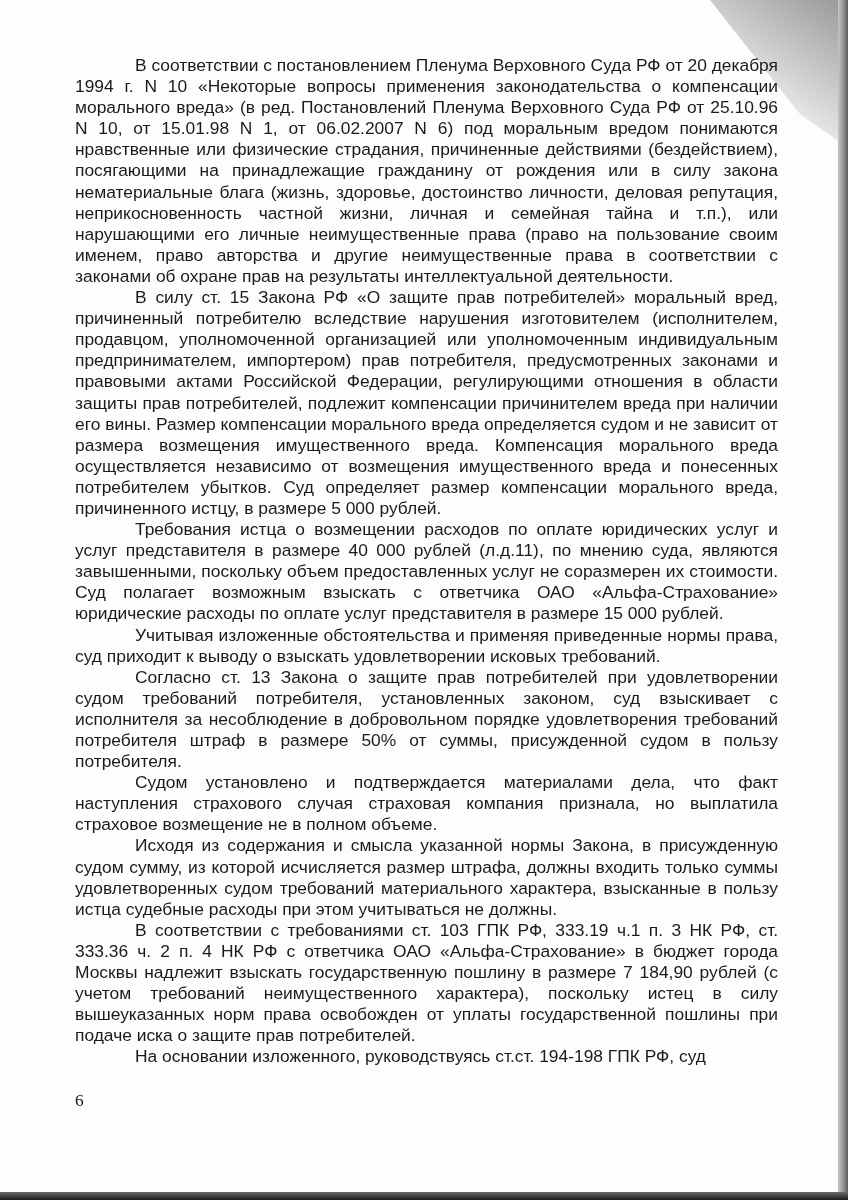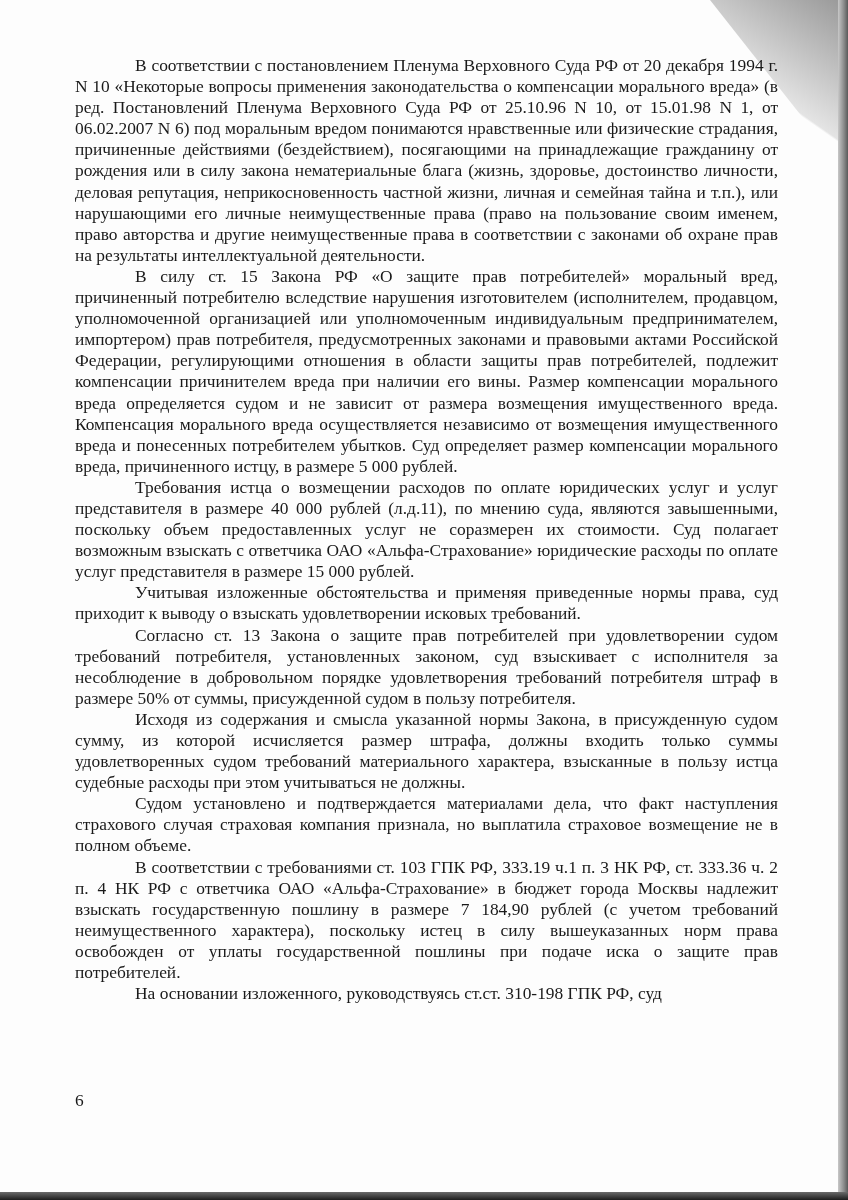--- a/index.html
+++ b/index.html
@@ -44,21 +44,21 @@
       bottom: 0;
       width: 848px;
       height: 8px;
       background: linear-gradient(180deg, #6a6a6a 0%, #1c1c1c 100%);
     }
     .text-block {
       position: absolute;
       left: 75px;
       top: 55px;
       width: 703px;
-      font-family: Liberation Serif, serif;
+      font-family: Liberation Sans, sans-serif;
       font-size: 17.4px;
       line-height: 21.1px;
       color: #1a1a1a;
     }
     .text-block p {
       margin: 0;
       text-indent: 60px;
       text-align: justify;
       hyphens: manual;
     }
@@ -78,20 +78,20 @@
   <div class="fold-corner"></div>
   <div class="right-edge"></div>
   <div class="bottom-edge"></div>
 
   <div class="text-block">
     <p>В соответствии с постановлением Пленума Верховного Суда РФ от 20 декабря 1994 г. N 10 «Некоторые вопросы применения законодательства о компенсации морального вреда» (в ред. Постановлений Пленума Верховного Суда РФ от 25.10.96 N 10, от 15.01.98 N 1, от 06.02.2007 N 6) под моральным вредом понимаются нравственные или физические страдания, причиненные действиями (бездействием), посягающими на принадлежащие гражданину от рождения или в силу закона нематериальные блага (жизнь, здоровье, достоинство личности, деловая репутация, неприкосновенность частной жизни, личная и семейная тайна и т.п.), или нарушающими его личные неимущественные права (право на пользование своим именем, право авторства и другие неимущественные права в соответствии с законами об охране прав на результаты интеллектуальной деятельности.</p>
     <p>В силу ст. 15 Закона РФ «О защите прав потребителей» моральный вред, причиненный потребителю вследствие нарушения изготовителем (исполнителем, продавцом, уполномоченной организацией или уполномоченным индивидуальным предпринимателем, импортером) прав потребителя, предусмотренных законами и правовыми актами Российской Федерации, регулирующими отношения в области защиты прав потребителей, подлежит компенсации причинителем вреда при наличии его вины. Размер компенсации морального вреда определяется судом и не зависит от размера возмещения имущественного вреда. Компенсация морального вреда осуществляется независимо от возмещения имущественного вреда и понесенных потребителем убытков. Суд определяет размер компенсации морального вреда, причиненного истцу, в размере 5 000 рублей.</p>
     <p>Требования истца о возмещении расходов по оплате юридических услуг и услуг представителя в размере 40 000 рублей (л.д.11), по мнению суда, являются завышенными, поскольку объем предоставленных  услуг не соразмерен их стоимости. Суд полагает возможным взыскать с ответчика ОАО «Альфа-Страхование» юридические расходы по оплате услуг представителя в размере 15 000 рублей.</p>
     <p>Учитывая изложенные обстоятельства и применяя приведенные нормы права, суд приходит к выводу о взыскать удовлетворении исковых требований.</p>
     <p>Согласно ст. 13 Закона о защите прав потребителей при удовлетворении судом требований потребителя, установленных законом, суд взыскивает с исполнителя за несоблюдение в добровольном порядке удовлетворения требований потребителя штраф в размере 50% от суммы, присужденной судом в пользу потребителя.</p>
+    <p>Судом установлено и подтверждается материалами дела, что факт наступления страхового случая страховая компания признала, но выплатила страховое возмещение не в полном объеме.</p>
     <p>Исходя из содержания и смысла указанной нормы Закона, в присужденную судом сумму, из которой исчисляется размер штрафа, должны входить только суммы удовлетворенных судом требований материального характера, взысканные в пользу истца судебные расходы при этом учитываться не должны.</p>
-    <p>Судом установлено и подтверждается материалами дела, что факт наступления страхового случая страховая компания признала, но выплатила страховое возмещение не в полном объеме.</p>
     <p>В соответствии с требованиями ст. 103 ГПК РФ, 333.19  ч.1 п. 3 НК РФ,  ст. 333.36 ч. 2 п. 4 НК РФ с ответчика ОАО «Альфа-Страхование» в бюджет города Москвы надлежит взыскать государственную пошлину в размере 7 184,90 рублей (с учетом требований неимущественного характера), поскольку истец в силу вышеуказанных норм права освобожден от уплаты государственной пошлины при подаче иска о защите прав потребителей.</p>
-    <p>На основании изложенного, руководствуясь ст.ст. 310-198 ГПК РФ, суд</p>
+    <p>На основании изложенного, руководствуясь ст.ст. 194-198 ГПК РФ, суд</p>
   </div>
 
   <div class="page-number">6</div>
 </div>
 
 </body></html>

